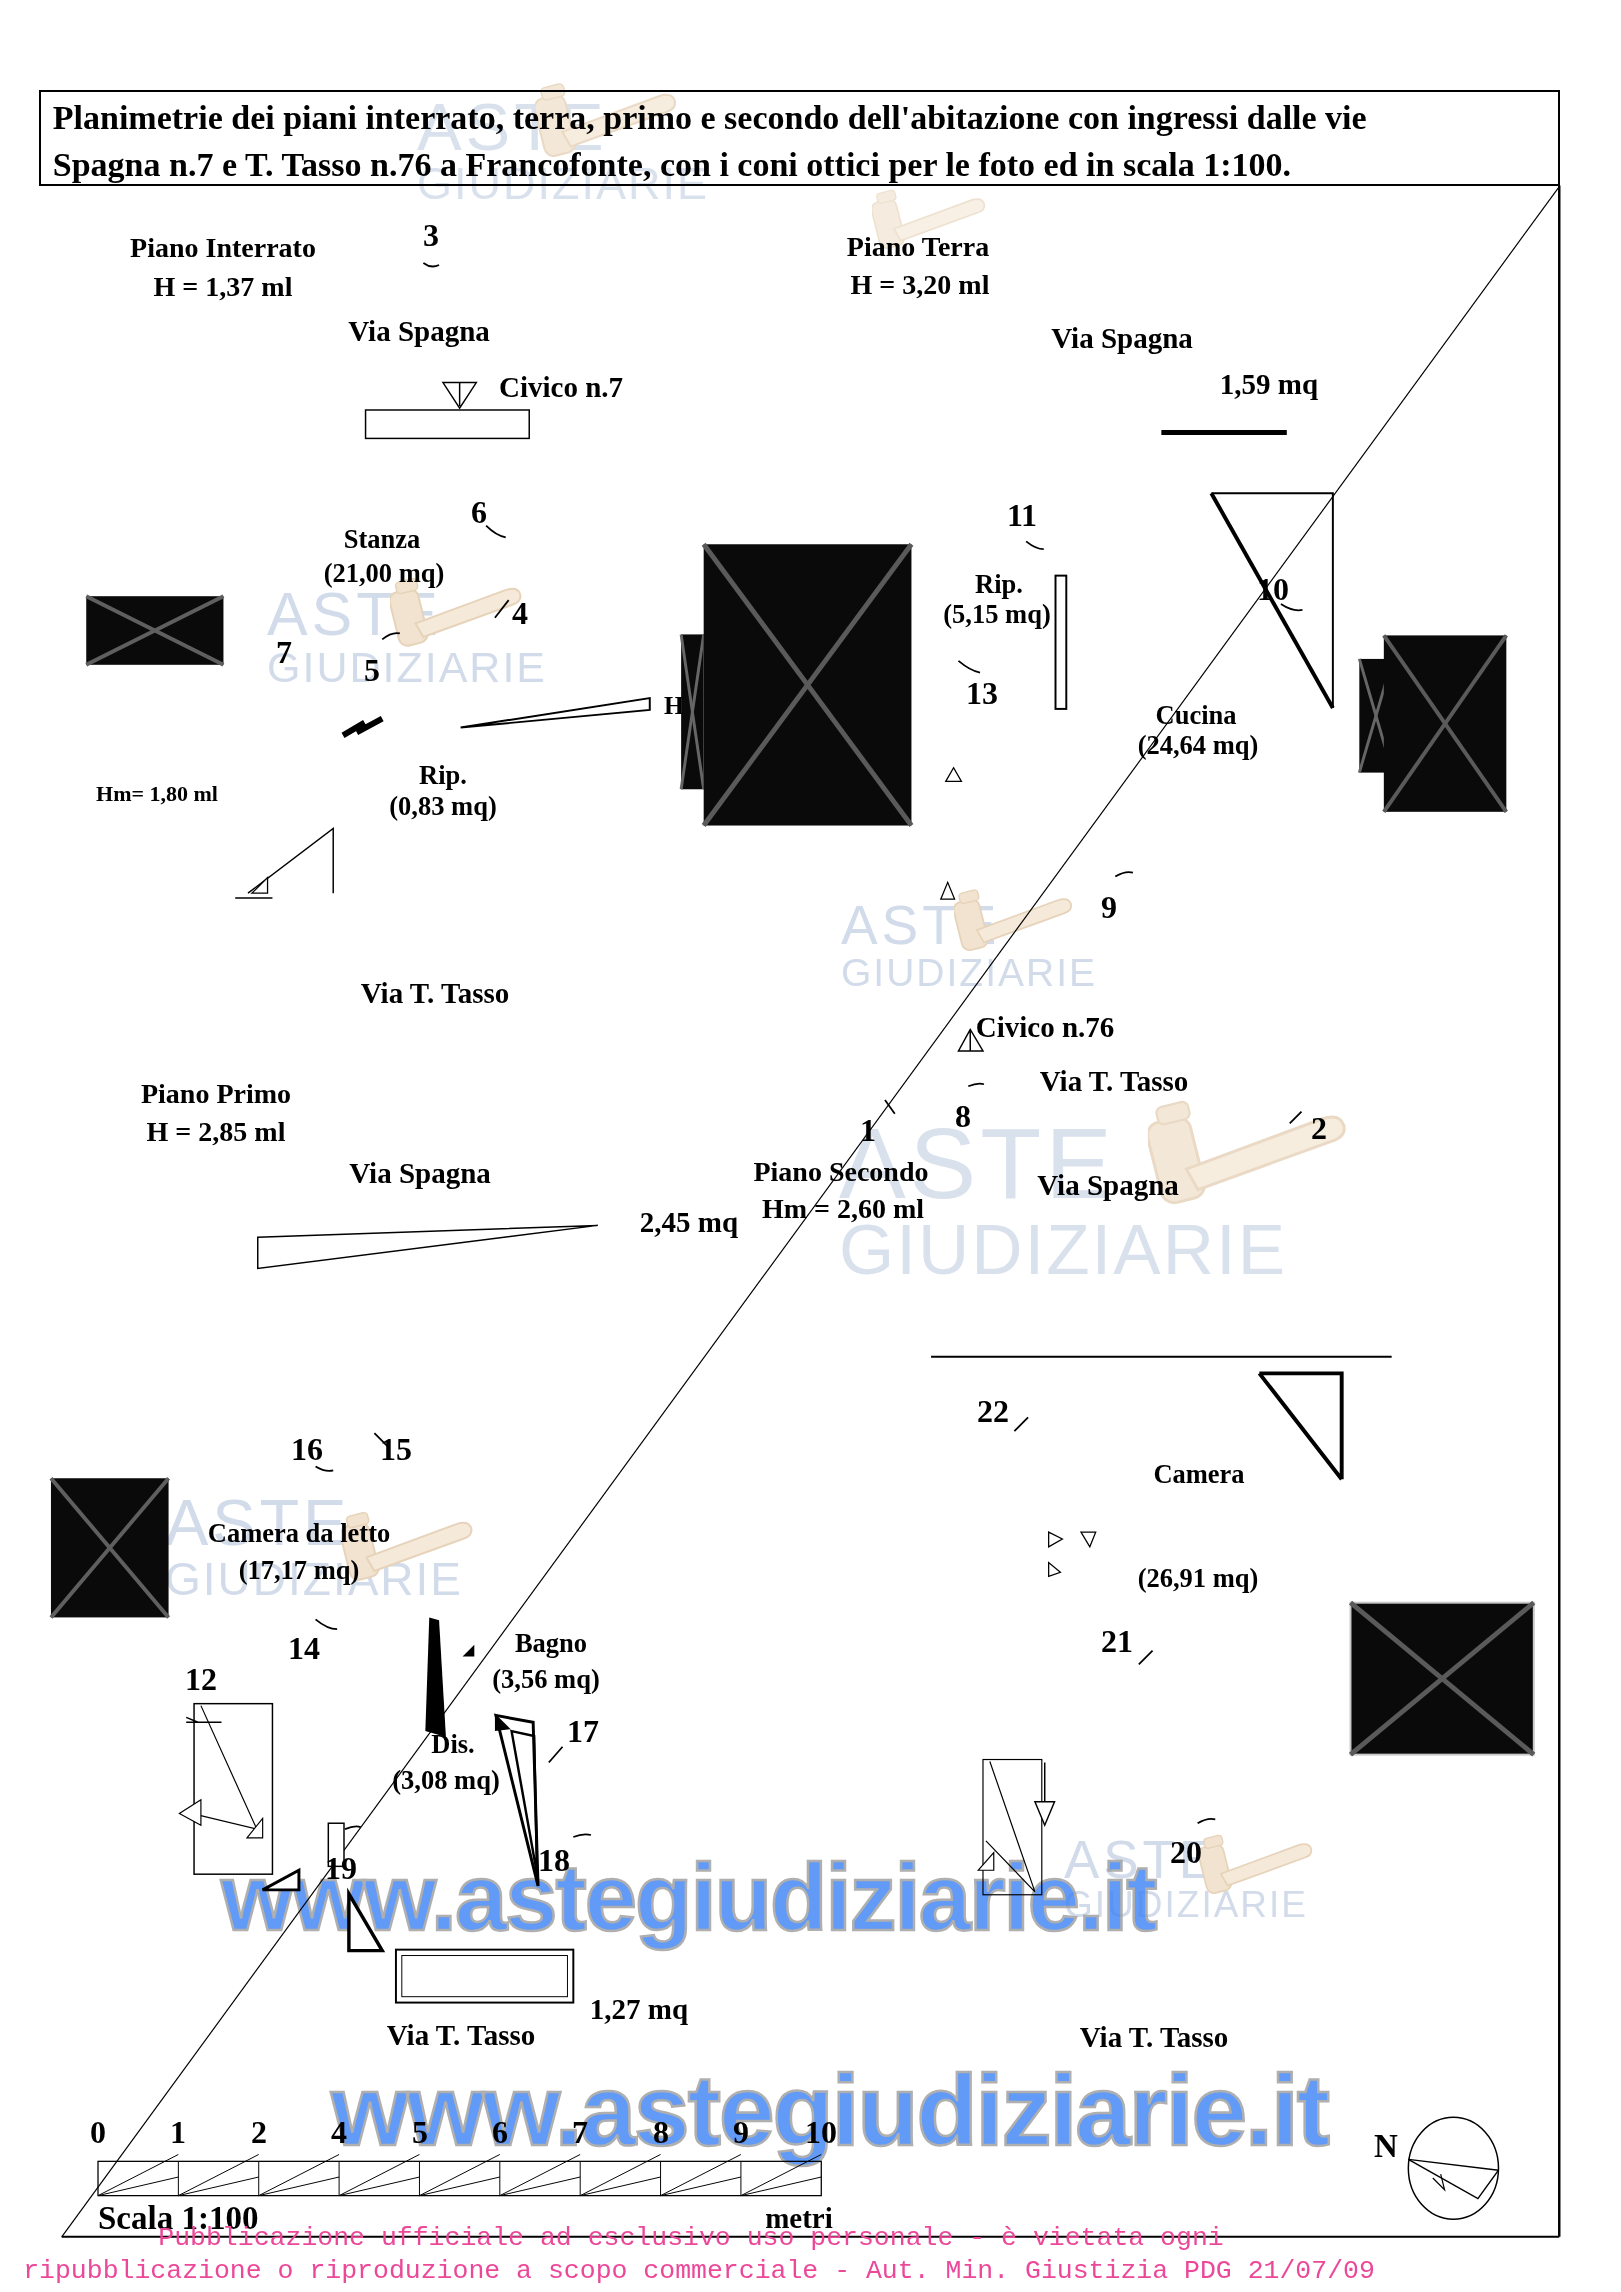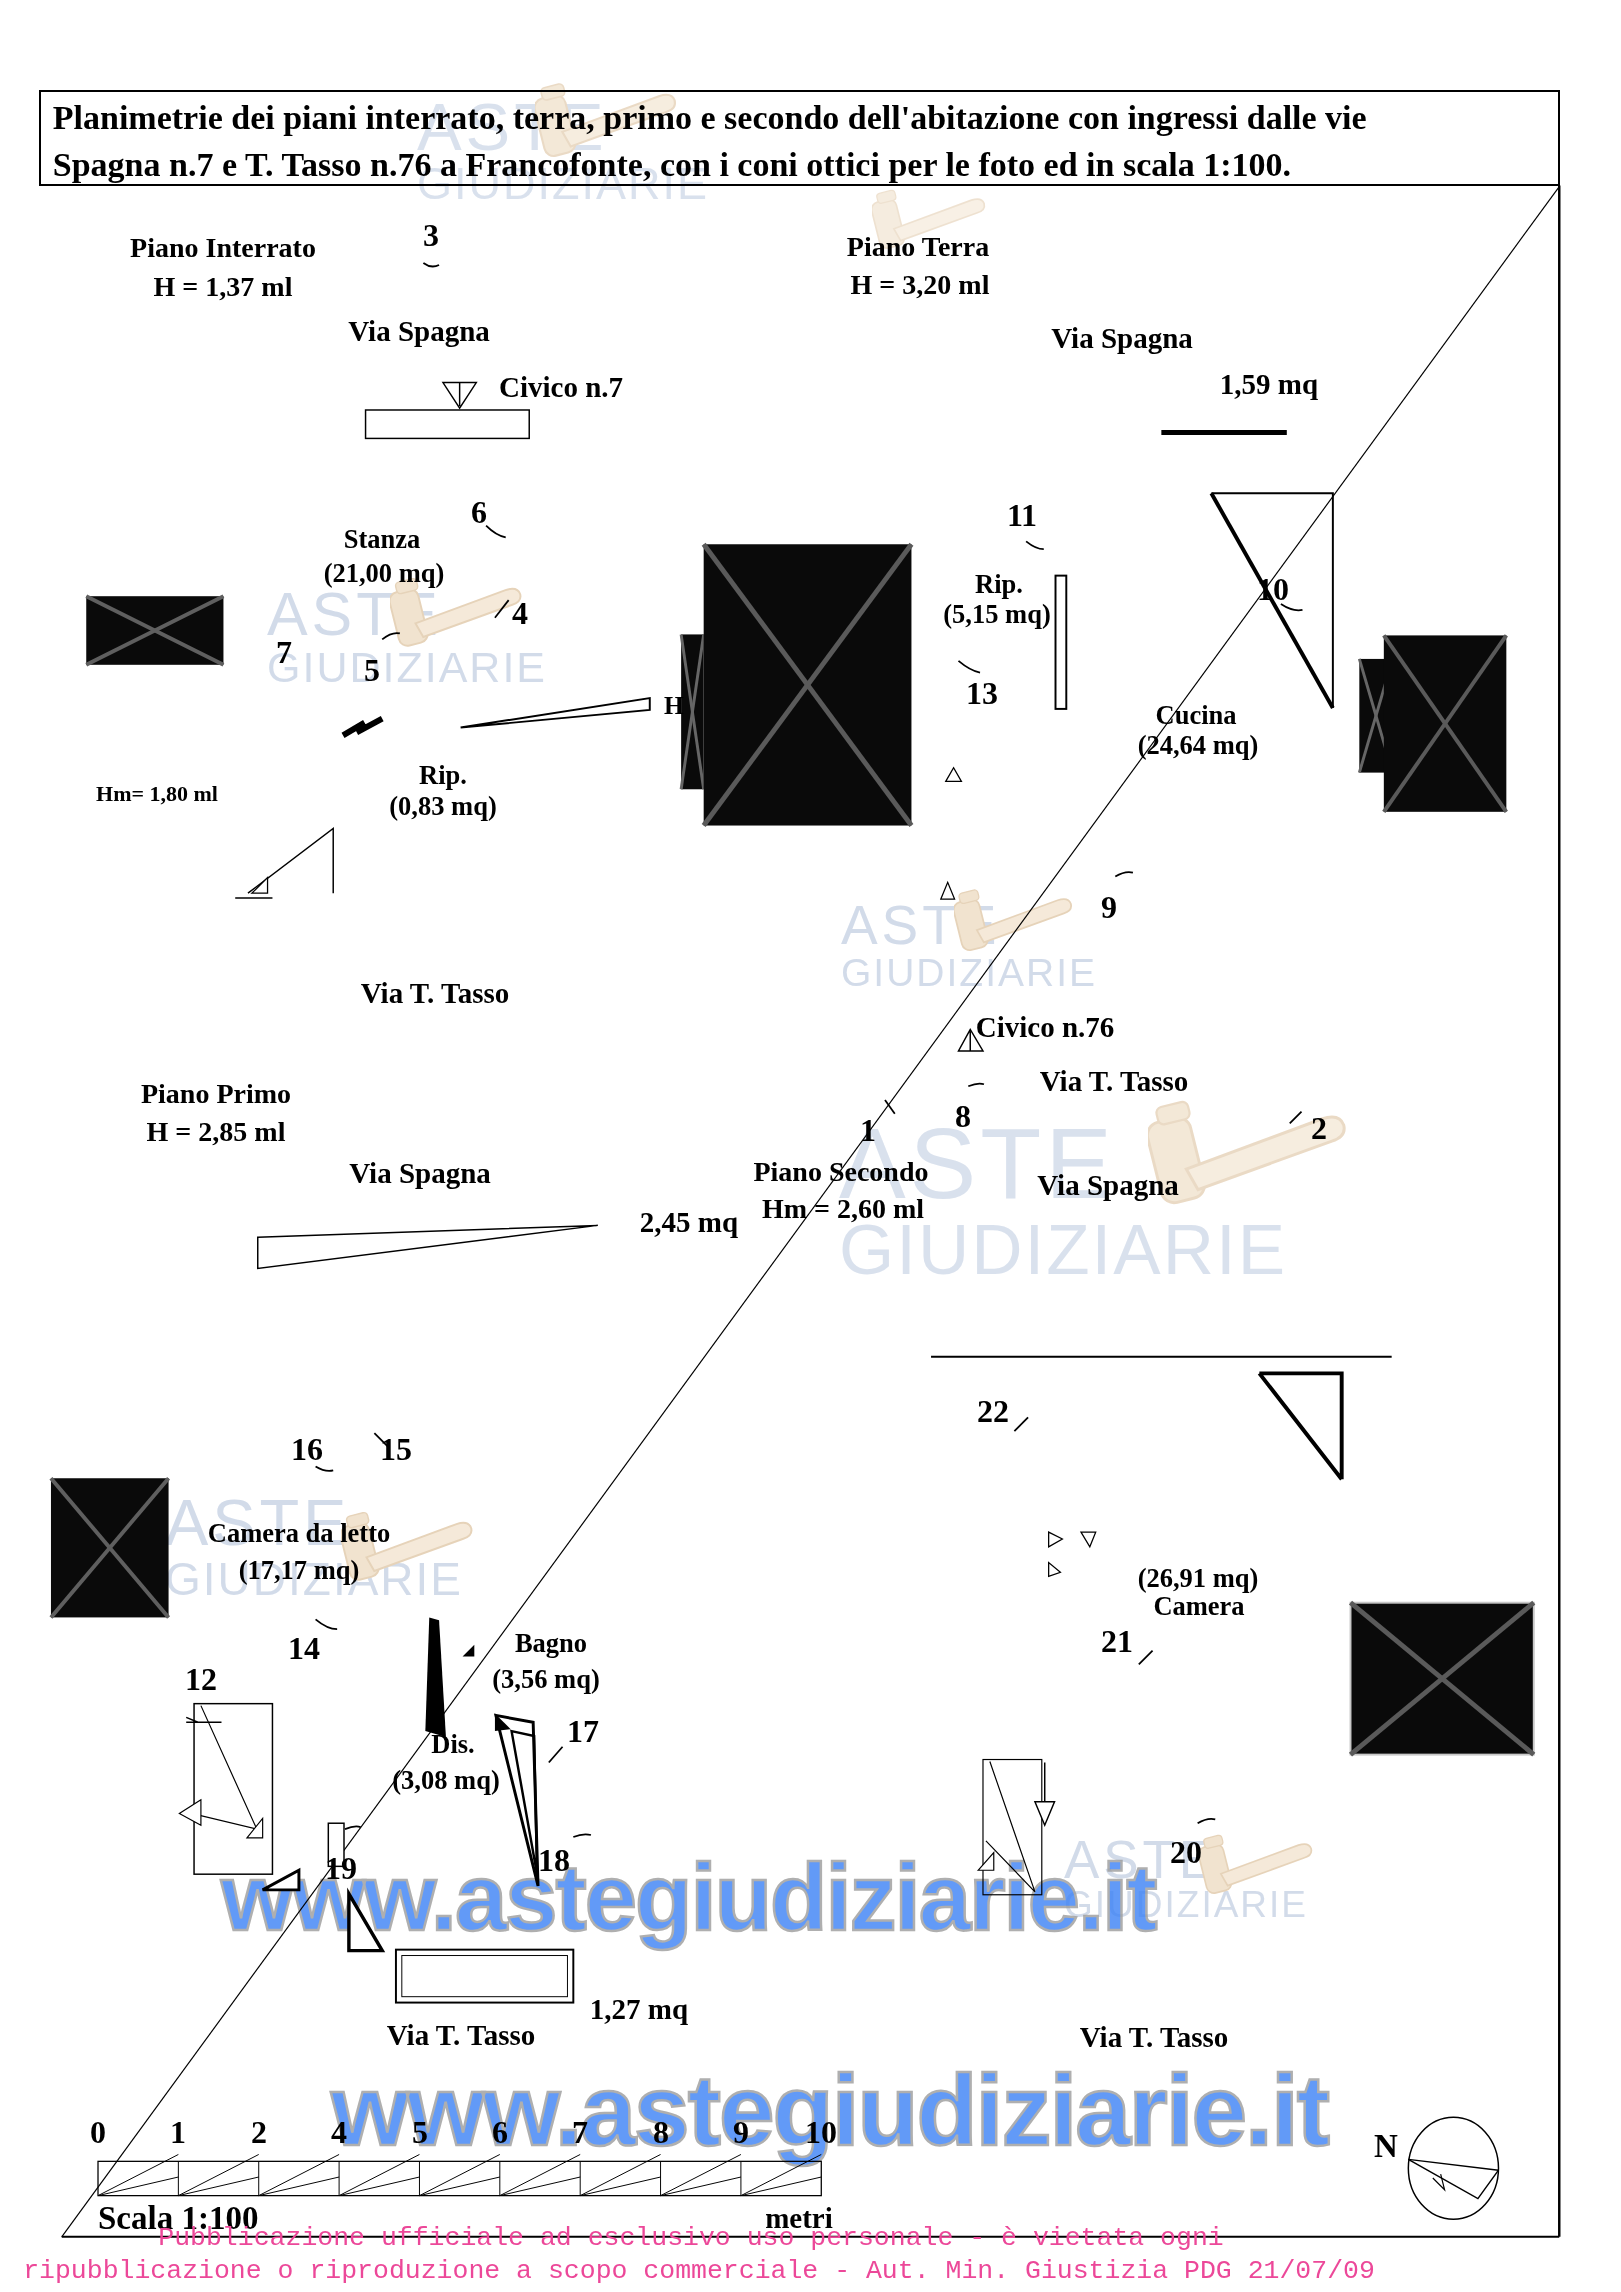--- a/index.html
+++ b/index.html
@@ -308,21 +308,21 @@
     <div class="lbl room" style="left:446px;top:1766px">(3,08 mq)</div>
     <div class="lbl num" style="left:554px;top:1843px">18</div>
     <div class="lbl num" style="left:341px;top:1851px">19</div>
     <div class="lbl area" style="left:639px;top:1994px">1,27 mq</div>
     <div class="lbl street" style="left:461px;top:2020px">Via T. Tasso</div>
 
     <div class="lbl floor" style="left:841px;top:1157px">Piano Secondo</div>
     <div class="lbl floor" style="left:843px;top:1194px">Hm = 2,60 ml</div>
     <div class="lbl street" style="left:1108px;top:1170px">Via Spagna</div>
     <div class="lbl num" style="left:993px;top:1394px">22</div>
-    <div class="lbl room" style="left:1199px;top:1592px">Camera</div>
+    <div class="lbl room" style="left:1199px;top:1460px">Camera</div>
     <div class="lbl room" style="left:1198px;top:1564px">(26,91 mq)</div>
     <div class="lbl num" style="left:1117px;top:1624px">21</div>
     <div class="lbl num" style="left:1186px;top:1835px">20</div>
     <div class="lbl street" style="left:1154px;top:2022px">Via T. Tasso</div>
 
     <div class="lbl" style="left:1386px;top:2129px;font-size:33px">N</div>
     <div class="lbl left" style="left:98px;top:2201px;font-size:33px">Scala 1:100</div>
     <div class="lbl" style="left:799px;top:2203px;font-size:29px">metri</div>
 
     <div class="lbl num" style="left:98px;top:2115px">0</div>

